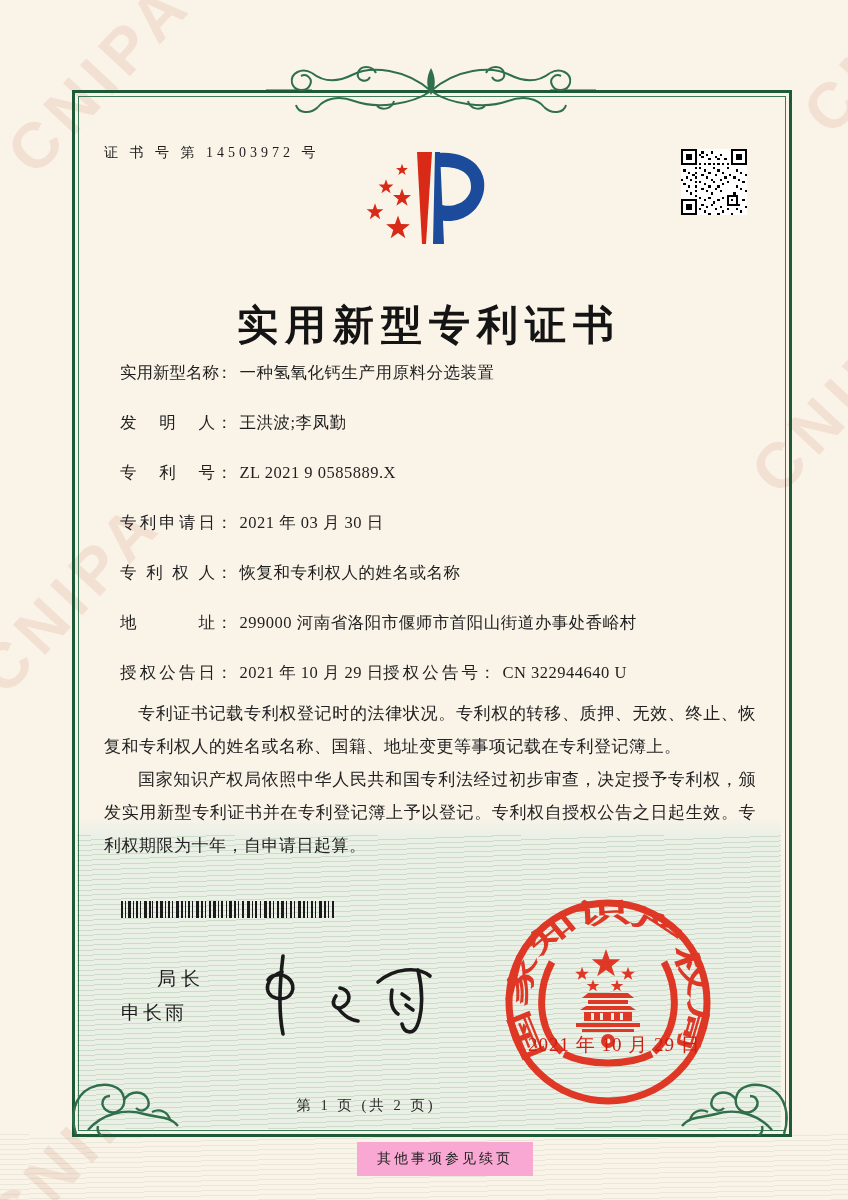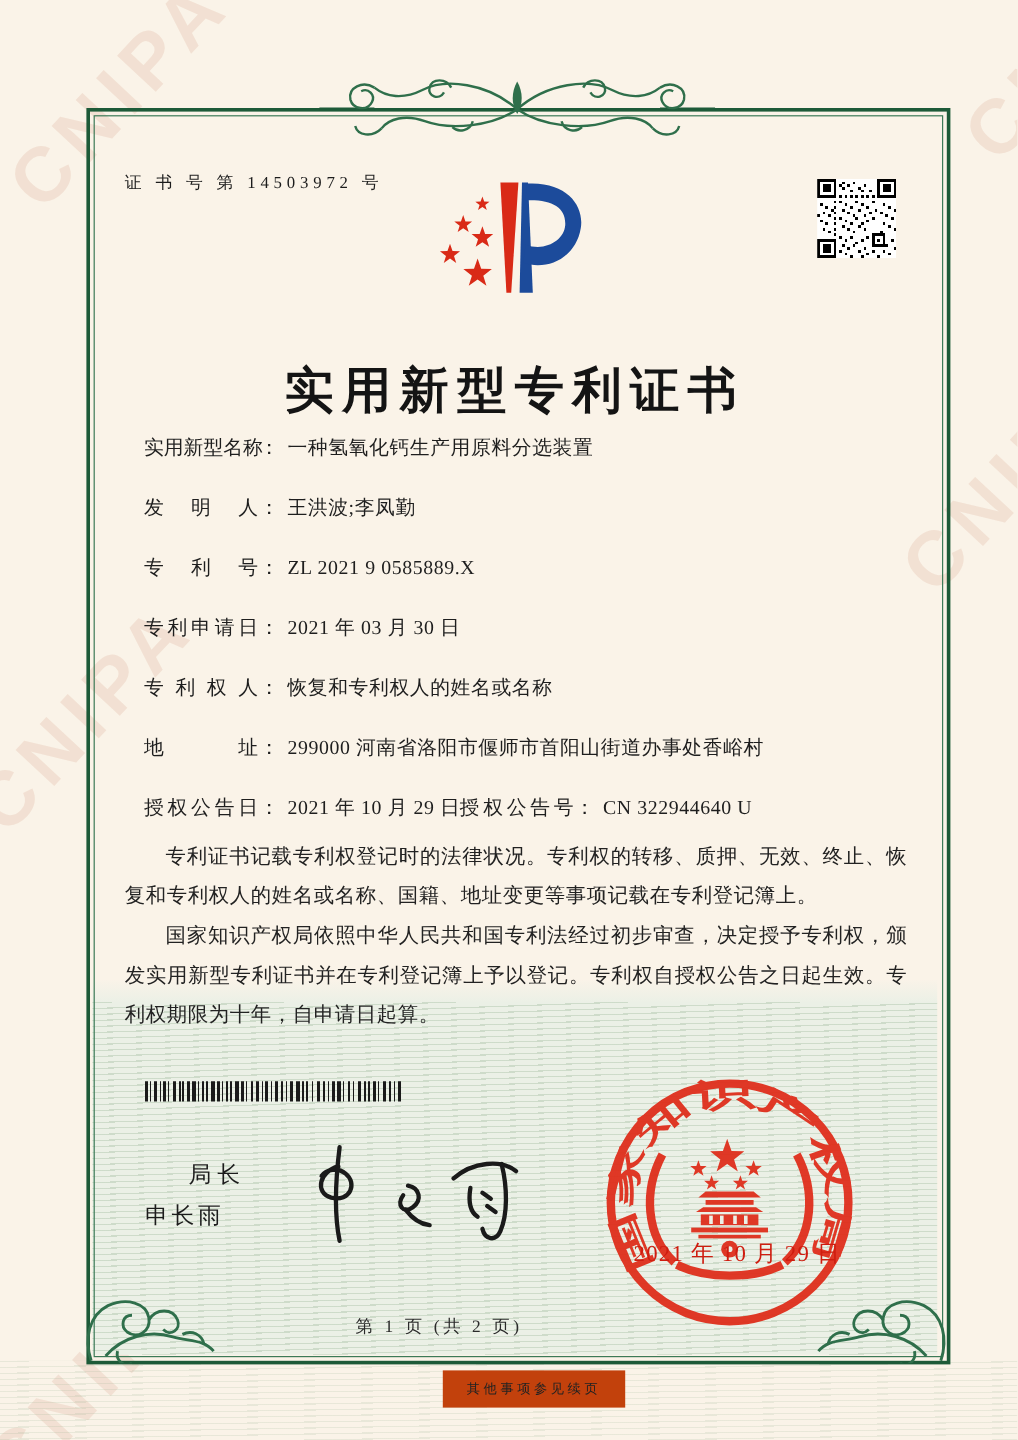--- a/index.html
+++ b/index.html
@@ -52,21 +52,21 @@
   .sig-hand{position:absolute;left:252px;top:950px;width:195px;height:92px;}
 
   .seal{position:absolute;left:502px;top:896px;width:212px;height:212px;opacity:.93;}
   .seal-date{position:absolute;left:528px;top:1032px;width:160px;font-size:19px;
              color:#cf1d10;letter-spacing:1px;white-space:nowrap;}
 
   .page-info{position:absolute;left:72px;top:1096px;width:588px;text-align:center;
              font-size:14.5px;letter-spacing:3px;color:#2a2a2a;}
 
   .note-box{position:absolute;left:445px;top:1142px;transform:translateX(-50%);
-            background:#c2410c;padding:8px 20px;font-size:11px;letter-spacing:3px;
+            background:#f9a8d4;padding:8px 20px;font-size:14px;letter-spacing:3px;
             color:#222;white-space:nowrap;}
 
   .flourish-top{position:absolute;left:431px;top:90px;transform:translate(-50%,-50%);}
   .flourish-bl{position:absolute;left:68px;top:1078px;}
   .flourish-br{position:absolute;left:680px;top:1078px;transform:scaleX(-1);}
 </style>
 </head>
 <body>
 
 <div class="page">

